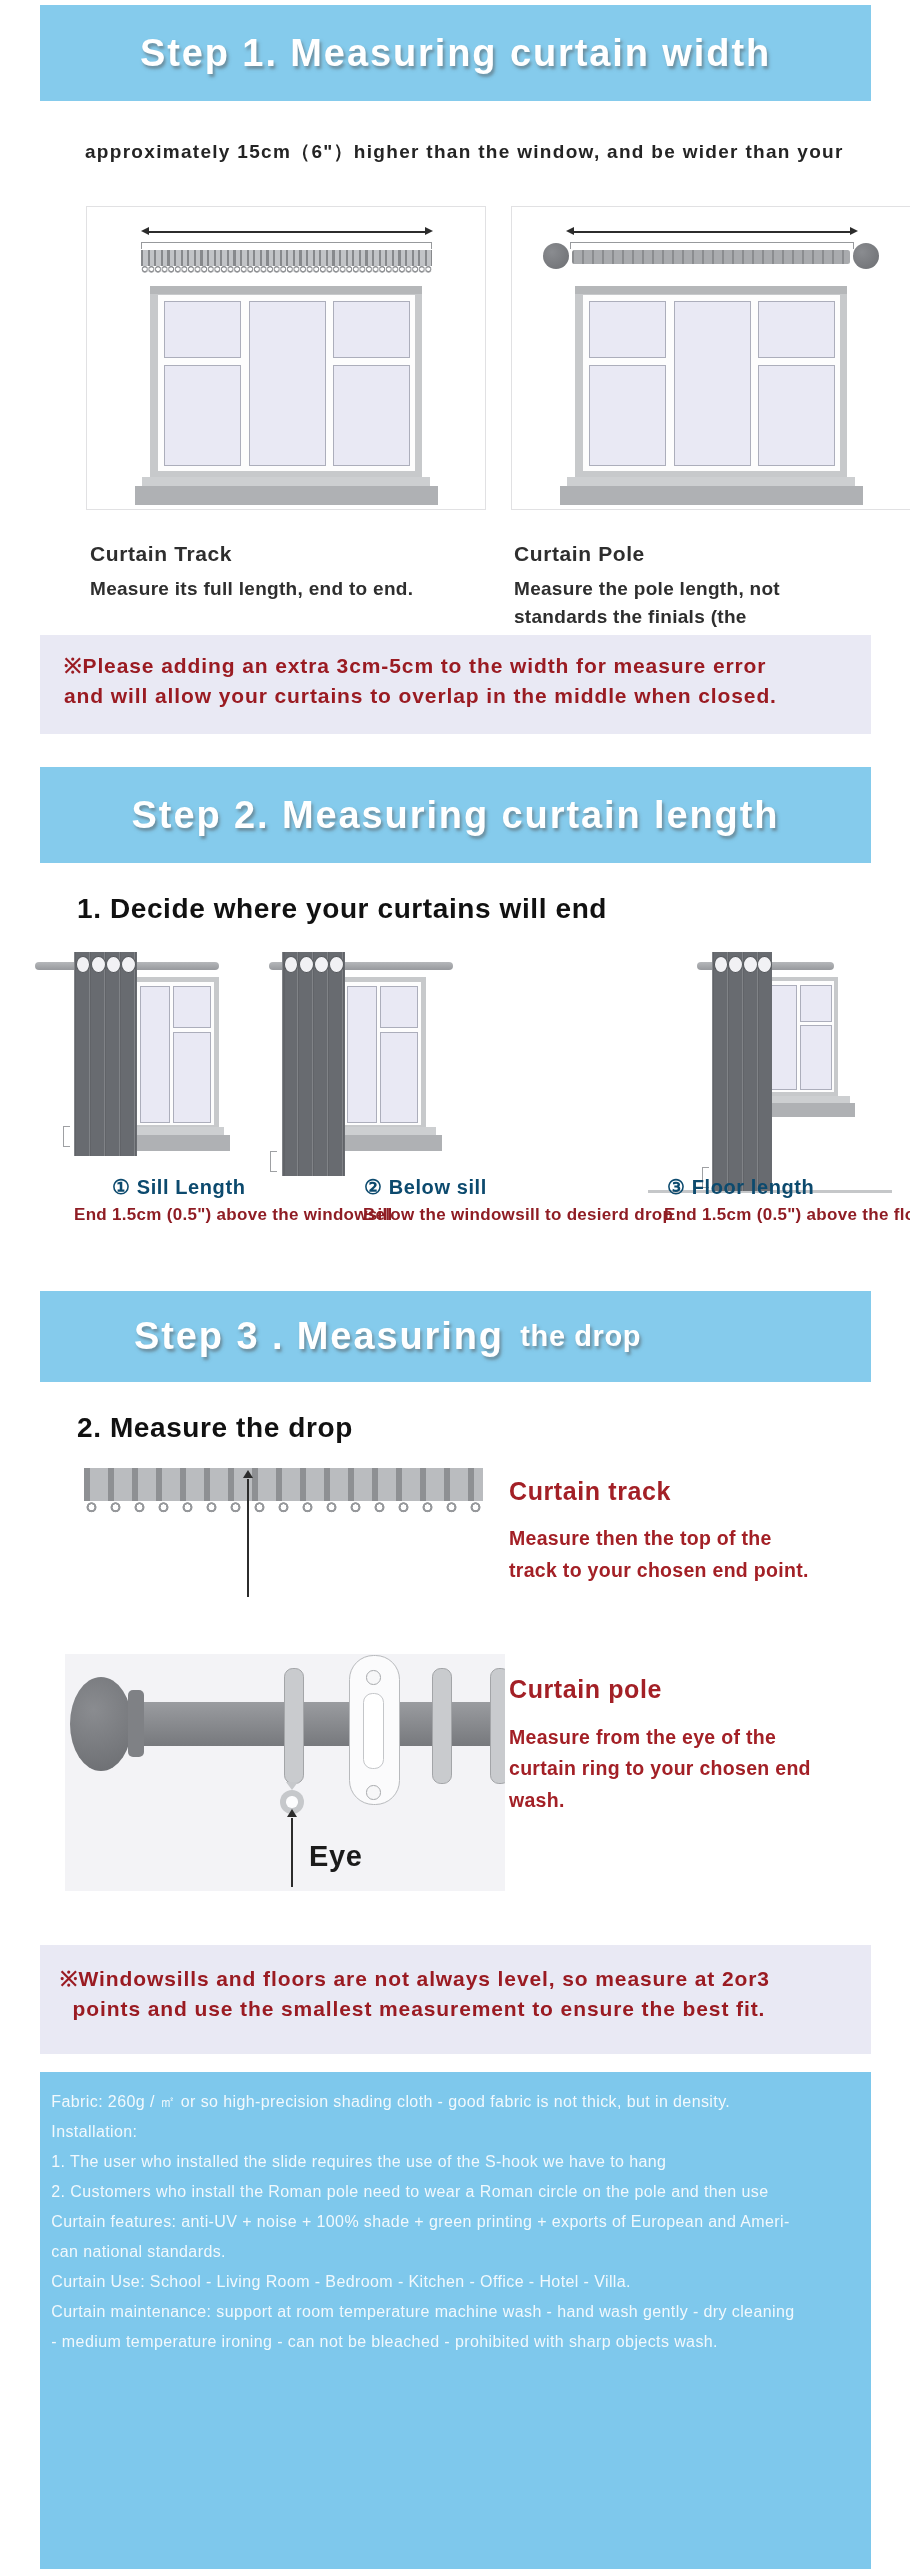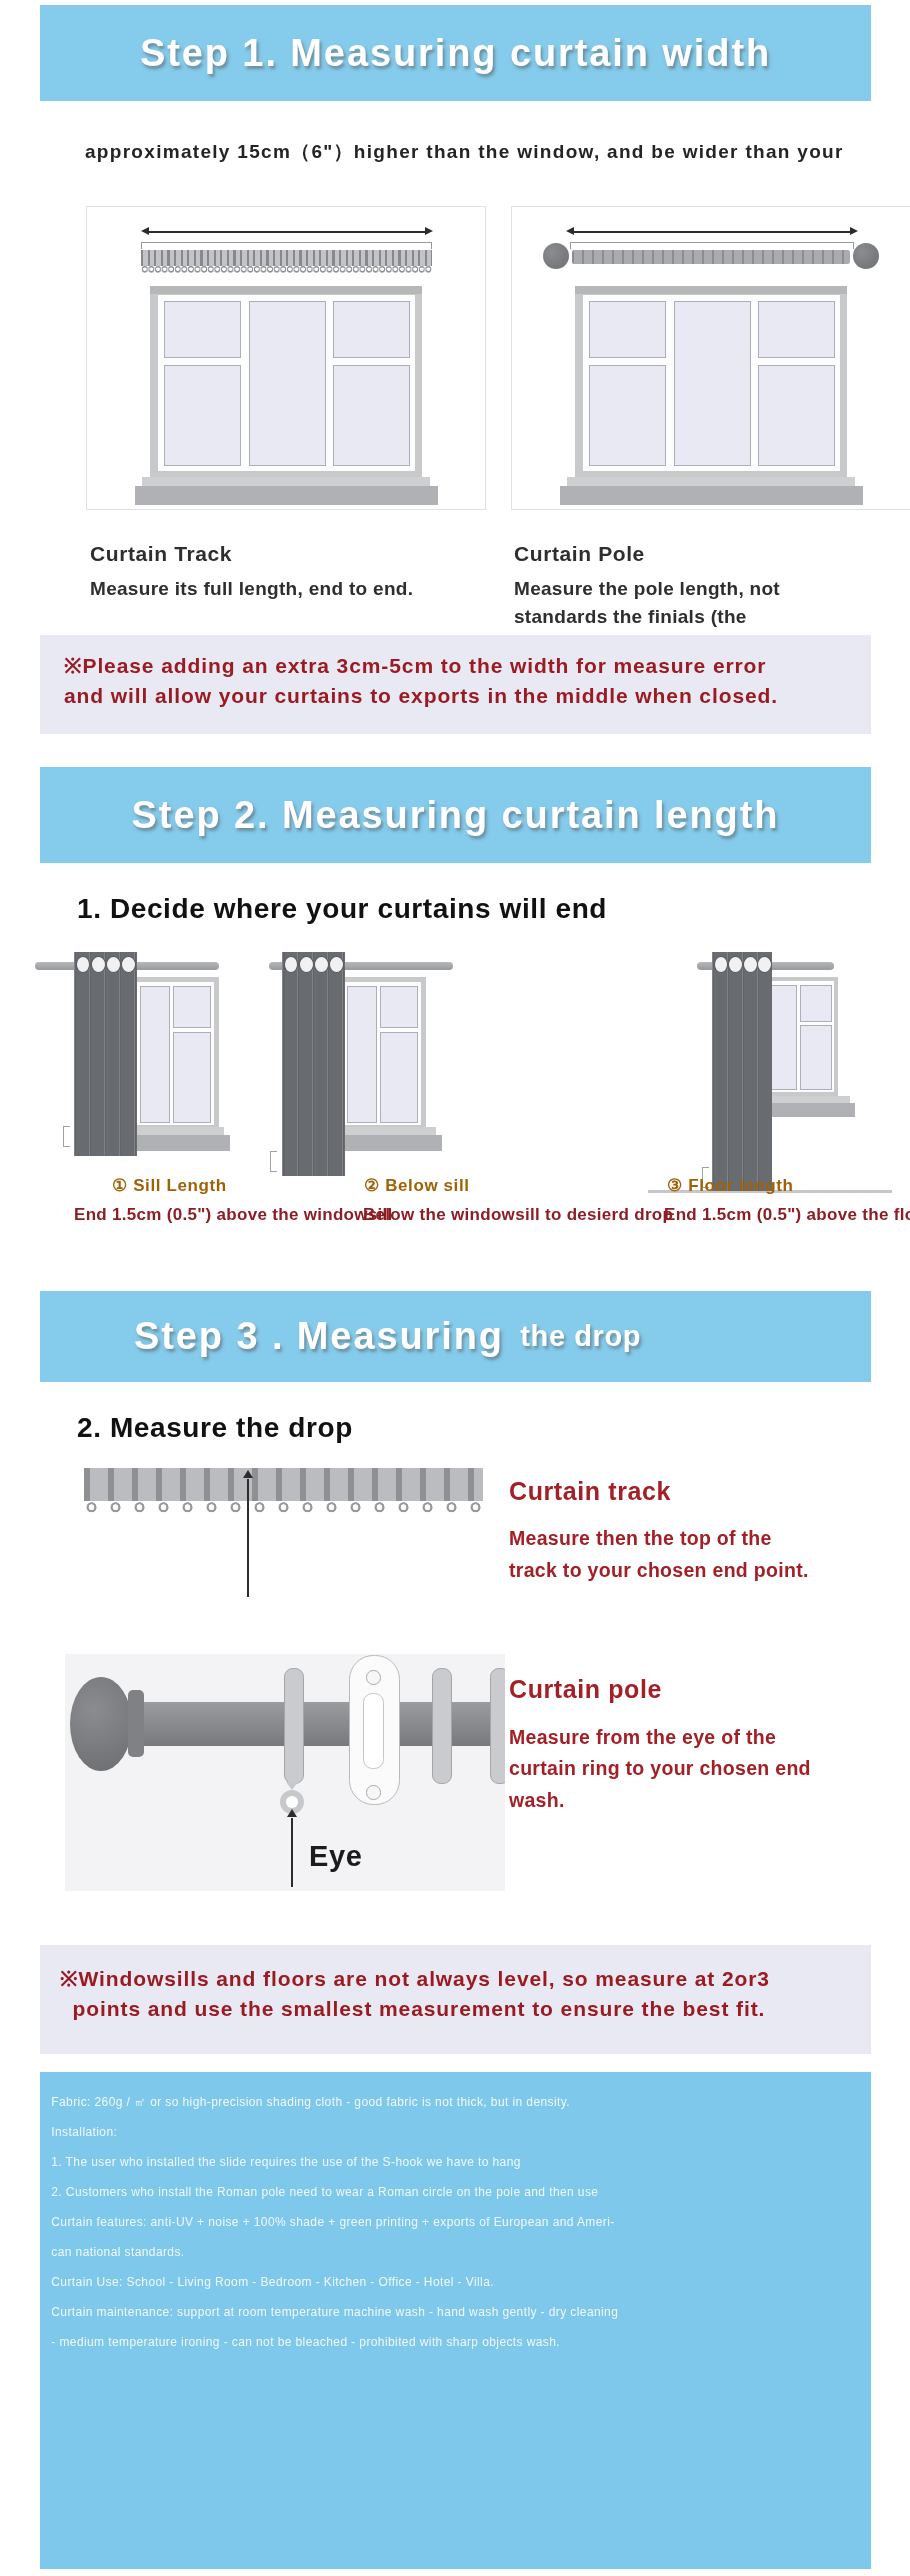--- a/index.html
+++ b/index.html
@@ -19,21 +19,21 @@
     text-shadow:1.9px 2.5px 3.1px rgba(80,80,80,0.5);margin-left:16.4px;white-space:nowrap;}
   
   .intro-line{font-size:19px;font-weight:bold;color:#242424;letter-spacing:1.3px;line-height:30px;white-space:nowrap;}
   .cap-dark-title{font-size:21px;font-weight:bold;color:#2e2e2e;letter-spacing:0.6px;white-space:nowrap;}
   .cap-dark-body{font-size:19px;font-weight:bold;color:#2e2e2e;letter-spacing:0.3px;line-height:29px;white-space:nowrap;}
   .black-heading{font-size:28px;font-weight:bold;color:#111;letter-spacing:0.6px;white-space:nowrap;}
   .notebox{position:absolute;left:40px;width:831px;background:#E9E9F4;}
   .note-line{font-size:21px;font-weight:bold;color:#9A1B22;letter-spacing:0.9px;line-height:30px;white-space:nowrap;}
   .red-title{font-size:25px;font-weight:bold;color:#A32026;letter-spacing:0.6px;white-space:nowrap;}
   .red-body{font-size:19.5px;font-weight:bold;color:#A32026;letter-spacing:0.3px;line-height:31px;white-space:nowrap;}
-  .cap-red-title{font-size:17px;font-weight:bold;color:#a16207;letter-spacing:0.6px;white-space:nowrap;}
+  .cap-red-title{font-size:20px;font-weight:bold;color:#0c4a6e;letter-spacing:0.6px;white-space:nowrap;}
   .cap-red-desc{font-size:17px;font-weight:bold;color:#8F1D24;letter-spacing:0.3px;white-space:nowrap;}
   
   .figbox{position:absolute;background:#fff;border:1.3px solid #E1E1E3;}
   .bigwin{position:absolute;width:272px;height:191px;background:#C7C9CB;}
   .bigwin .topstrip{position:absolute;left:0;top:0;right:0;height:8.2px;background:#B5B7B9;}
   .win-inner{position:absolute;background:#FDFDFD;}
   .pane{position:absolute;background:#E9E9F4;border:0.6px solid #ACAEBB;}
   .sill-light{position:absolute;background:#CDCFD1;}
   .sill-dark{position:absolute;background:#AFB1B4;}
   .smwin{position:absolute;background:#C7C9CB;}
@@ -66,21 +66,21 @@
   .ringcap{position:absolute;width:17.6px;border-radius:8.8px;background:#C9CBCE;border:1.3px solid #A3A5A8;}
   .plate{position:absolute;background:#FBFBFC;border:1.3px solid #B8BABD;border-radius:24.5px;}
   .screw{position:absolute;width:12.6px;height:12.6px;border-radius:50%;background:#F7F7F8;border:1.3px solid #A8AAAD;}
   .slot{position:absolute;background:#FFFFFF;border:1.3px solid #C4C6C9;border-radius:9.4px;}
   .eyeconn{position:absolute;width:0;height:0;border:6.3px solid transparent;border-bottom:0;border-top:8.8px solid #C6C8CB;}
   .eyering{position:absolute;width:24px;height:24px;border-radius:50%;background:#C6C8CB;}
   .eyering:after{content:"";position:absolute;left:6.3px;top:6.3px;right:6.3px;bottom:6.3px;border-radius:50%;background:#FDFDFE;}
   .eye-label{position:absolute;font-size:29px;font-weight:bold;color:#1b1b1b;letter-spacing:0.6px;}
   
   .details{position:absolute;left:40px;top:2072px;width:831px;height:497px;background:#7EC8EC;padding:15px 0 0 11.3px;box-sizing:border-box;}
-  .detail-line{white-space:pre;color:#F2F9FD;font-size:12px;line-height:30px;letter-spacing:0.4px;}
+  .detail-line{white-space:pre;color:#F2F9FD;font-size:16px;line-height:30px;letter-spacing:0.4px;}
 </style>
 </head>
 <body>
 
 <div>
 
   <div class="band" style="top:5px;height:96px;">
     <span class="band-title">Step 1. Measuring curtain width</span>
   </div>
 
@@ -128,21 +128,21 @@
   </div>
 
   <div class="abs cap-dark-title" style="left:90px;top:542px;">Curtain Track</div>
   <div class="abs cap-dark-body" style="left:90px;top:574px;">Measure its full length, end to end.</div>
   <div class="abs cap-dark-title" style="left:514px;top:542px;">Curtain Pole</div>
   <div class="abs cap-dark-body" style="left:514px;top:574px;">Measure the pole length, not</div>
   <div class="abs cap-dark-body" style="left:514px;top:602px;">standards the finials (the</div>
 
   <div class="notebox" style="top:635px;height:99px;padding:16.4px 0 0 24px;box-sizing:border-box;">
     <div class="note-line">※Please adding an extra 3cm-5cm to the width for measure error</div>
-    <div class="note-line">and will allow your curtains to exports in the middle when closed.</div>
+    <div class="note-line">and will allow your curtains to overlap in the middle when closed.</div>
   </div>
 
   <div class="band" style="top:767px;height:96px;">
     <span class="band-title">Step 2. Measuring curtain length</span>
   </div>
 
   <div class="abs black-heading" style="left:77px;top:893px;">1. Decide where your curtains will end</div>
 
   <div>
     <div class="rod" style="left:35px;top:962px;width:184px;"></div>

